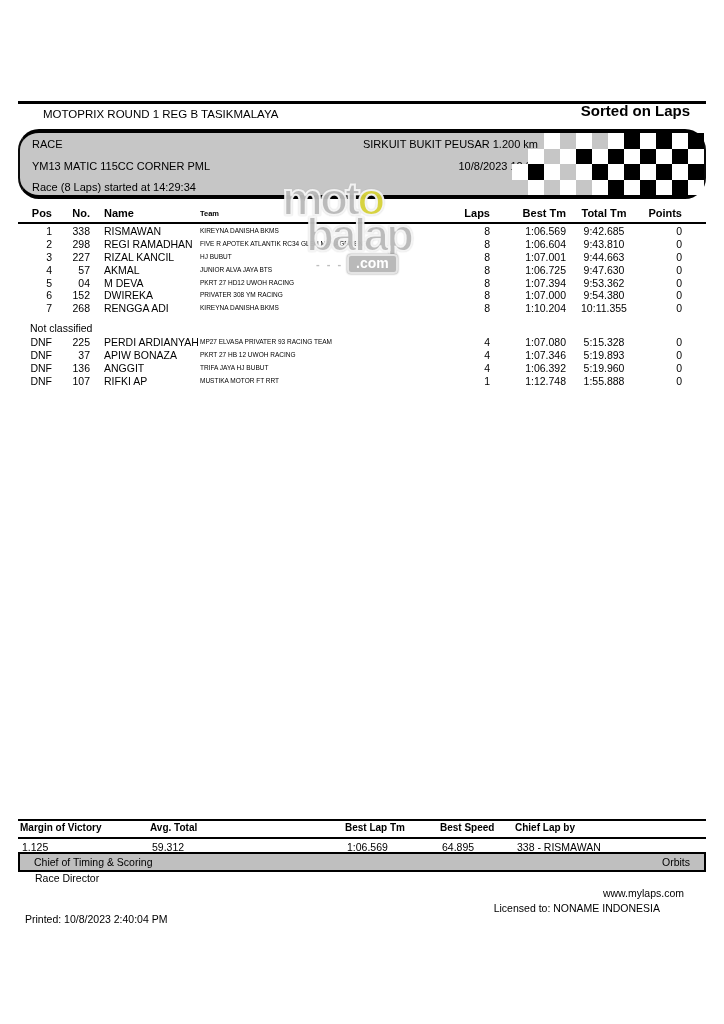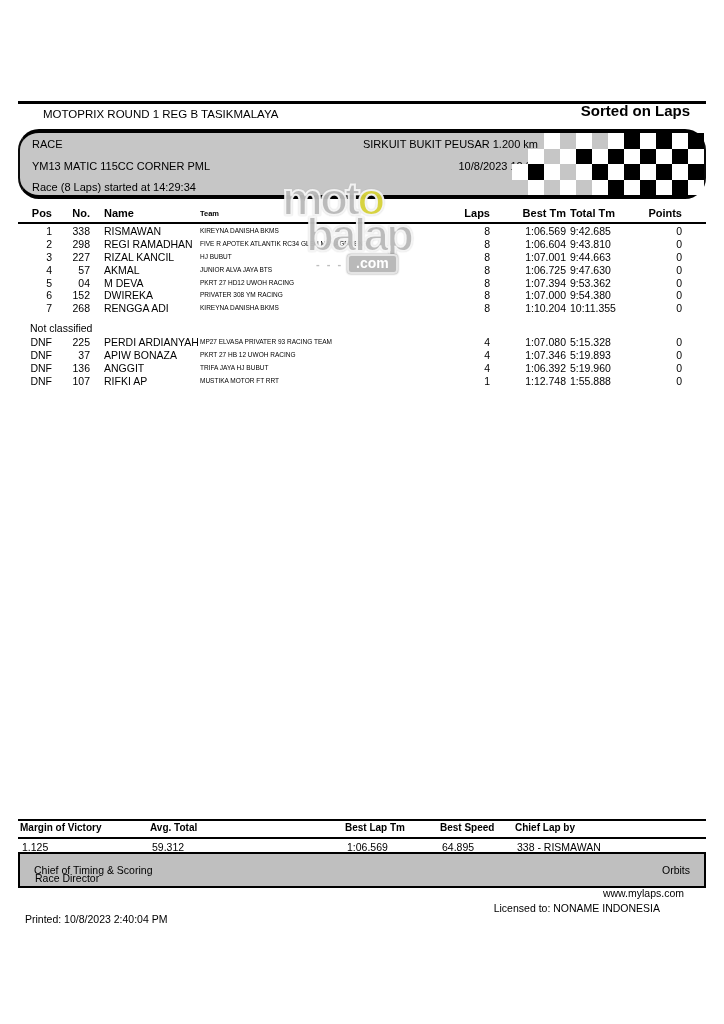--- a/index.html
+++ b/index.html
@@ -37,40 +37,40 @@
   .thead .c-team{font-size:7.5px;font-weight:bold;}
   .header-rule{top:222px;height:2px;}
 
   .cell{position:absolute;white-space:nowrap;}
   .c-pos{left:18px;width:34px;text-align:right;}
   .c-no{left:56px;width:34px;text-align:right;}
   .c-name{left:104px;}
   .c-team{left:200px;font-size:6.5px;}
   .c-laps{left:430px;width:60px;text-align:right;}
   .c-best{left:498px;width:68px;text-align:right;}
-  .c-total{left:570px;width:68px;text-align:left;}
+  .c-total{left:570px;width:68px;text-align:center;}
   .c-points{left:642px;width:40px;text-align:right;}
 
   .rows{position:absolute;left:0;width:724px;}
   #classified-rows{top:225px;}
   #dnf-rows{top:336px;}
   .row{position:relative;height:12.9px;line-height:12.9px;font-size:10.5px;}
   .row .c-team{line-height:12.9px;}
   .nc-label{position:absolute;left:30px;top:322px;font-size:10.5px;}
 
   .stats-rule1{top:819px;height:1.5px;}
   .stats-rule2{top:837px;height:2px;}
   .stat-h{position:absolute;top:822px;font-size:10px;font-weight:bold;white-space:nowrap;}
   .stat-v{position:absolute;top:841px;font-size:10.5px;white-space:nowrap;}
   .sx0{left:20px;} .sx1{left:150px;} .sx2{left:345px;} .sx3{left:440px;} .sx4{left:515px;}
   .svx0{left:22px;} .svx1{left:152px;} .svx2{left:347px;} .svx3{left:442px;} .svx4{left:517px;}
 
   .chief-bar{position:absolute;left:18px;top:852px;width:688px;height:16px;background:#bfbfbf;
              border:2px solid #000;box-sizing:border-box;display:flex;justify-content:space-between;
-             align-items:center;padding:16px 14px;font-size:10.5px;}
+             align-items:center;padding:8px 14px;font-size:10.5px;}
   .race-director{position:absolute;left:35px;top:872px;font-size:10.5px;}
   .website{position:absolute;right:40px;top:887px;font-size:10.5px;}
   .licensed{position:absolute;right:64px;top:902px;font-size:10.5px;}
   .printed{position:absolute;left:25px;top:913px;font-size:10.5px;}
 </style>
 </head>
 <body>
 
 <div class="page">
 

